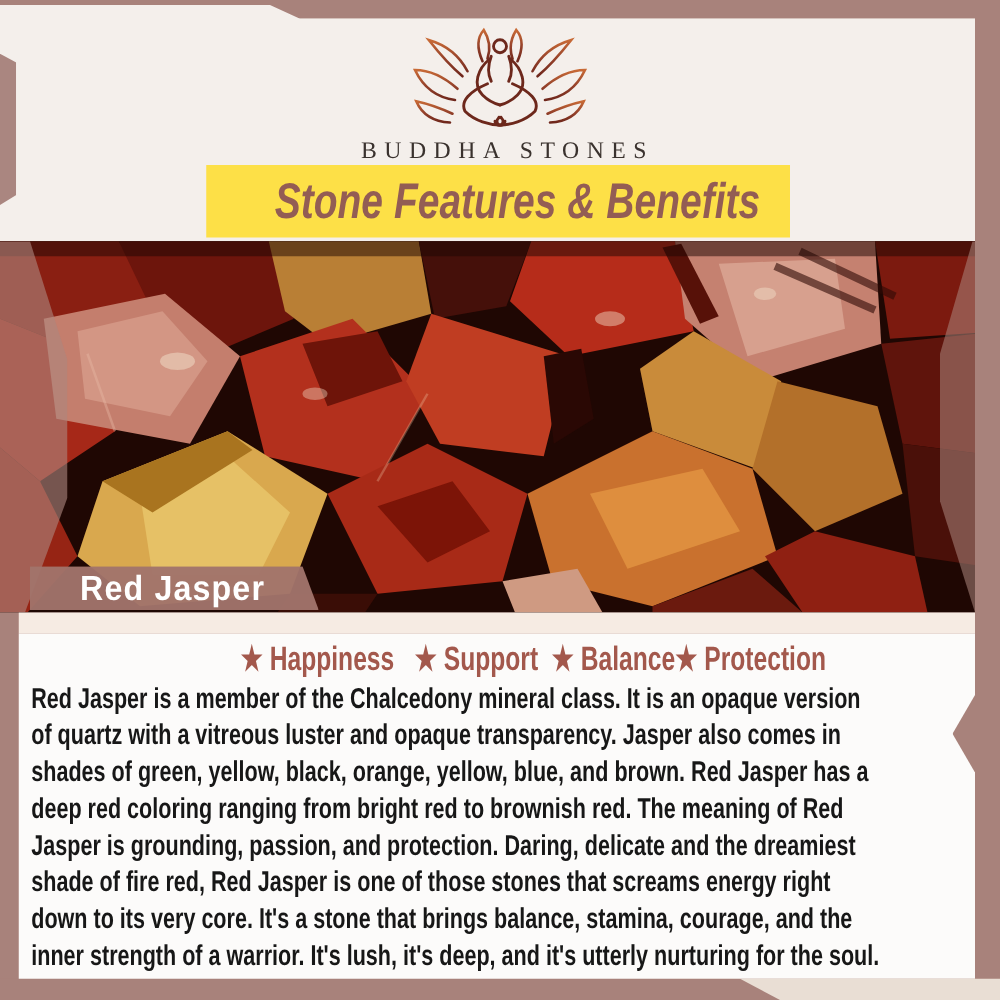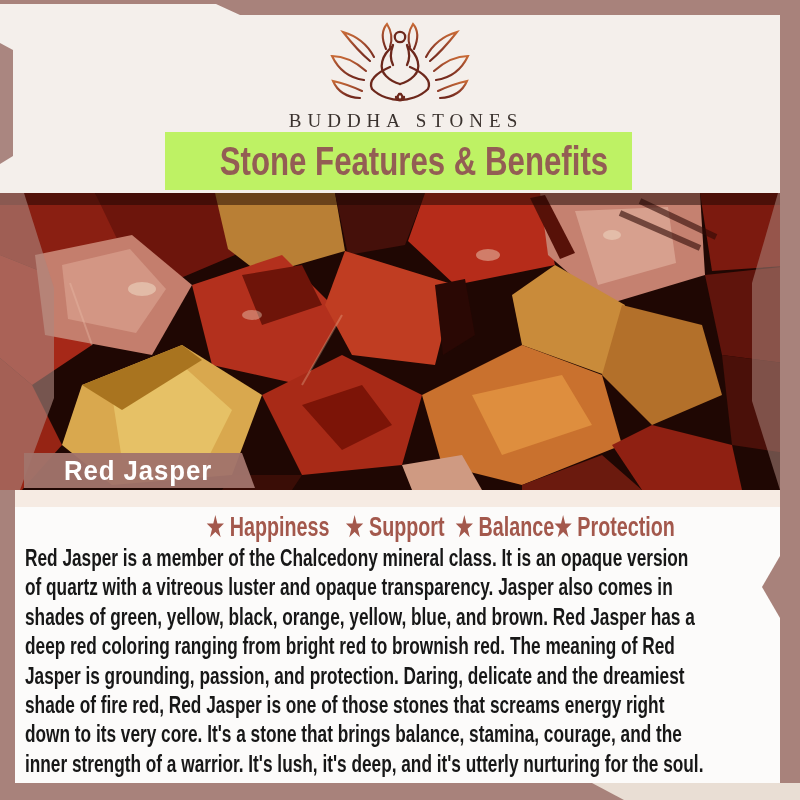--- a/index.html
+++ b/index.html
@@ -20,43 +20,43 @@
   .right-accent{left:762px;top:556px;width:18px;height:62px;background:#a8827b;
     clip-path:polygon(18px 0px,18px 62px,0px 31px);}
 
   
   .logo{left:330px;top:20px;width:140px;height:88px;}
   .brand-name{left:0;top:110px;width:800px;text-align:center;
     font-family:"Liberation Serif", serif;font-size:19px;letter-spacing:6px;
     color:#3a322e;padding-left:6px;}
 
   
-  .title-band{left:165px;top:132px;width:467px;height:58px;background:#bef264;
-    text-align:left;}
+  .title-band{left:165px;top:132px;width:467px;height:58px;background:#fde047;
+    text-align:left;font-style:italic;}
   .title-band span{display:inline-block;line-height:58px;font-size:40px;font-weight:bold;
     color:#935d54;transform:scaleX(0.78);transform-origin:50% 50%;white-space:nowrap;}
 
   
   .photo-section{left:0;top:193px;width:800px;height:297px;background:#1f0703;overflow:hidden;}
   .photo-overlay-left{left:0;top:193px;width:60px;height:297px;background:rgba(172,134,126,0.62);
     clip-path:polygon(0px 0px,24px 0px,54px 95px,54px 205px,20px 297px,0px 297px);}
   .photo-overlay-right{left:740px;top:193px;width:60px;height:297px;background:rgba(172,134,126,0.55);
     clip-path:polygon(60px 0px,38px 0px,12px 90px,12px 208px,40px 297px,60px 297px);}
   .label-bar{left:24px;top:453px;width:231px;height:35px;background:rgba(161,116,107,0.96);
     clip-path:polygon(0px 0px,218px 0px,231px 35px,0px 35px);}
   .label-bar span{display:inline-block;margin-left:40px;line-height:35px;font-size:28px;
     font-weight:bold;color:#ffffff;letter-spacing:1px;transform:scaleX(0.92);
     transform-origin:0 50%;white-space:nowrap;}
 
   
   .left-border-lower{left:0;top:490px;width:15px;height:293px;background:#a8827b;}
   .cream-strip{left:15px;top:490px;width:765px;height:17px;background:#f6ebe3;}
   .text-panel{left:15px;top:507px;width:765px;height:276px;background:#fcfbfa;}
 
-  .benefits-line{left:0;top:509px;width:776px;text-align:center;}
+  .benefits-line{left:0;top:509px;width:776px;text-align:left;}
   .benefits-line span{display:inline-block;margin-left:106px;font-size:27px;font-weight:bold;
     color:#a3584c;transform:scaleX(0.73);transform-origin:50% 50%;white-space:pre;line-height:36px;}
 
   .description{left:25px;top:544px;width:1400px;}
   .description div{transform:scaleX(0.75);transform-origin:0 0;font-size:23px;font-weight:bold;
     line-height:29.4px;color:#171717;white-space:pre-line;letter-spacing:0px;}
 
   
   .bottom-cream{left:540px;top:783px;width:260px;height:17px;background:#e9ded4;}
   .bottom-mauve{left:0;top:783px;width:800px;height:17px;background:#a8827b;

